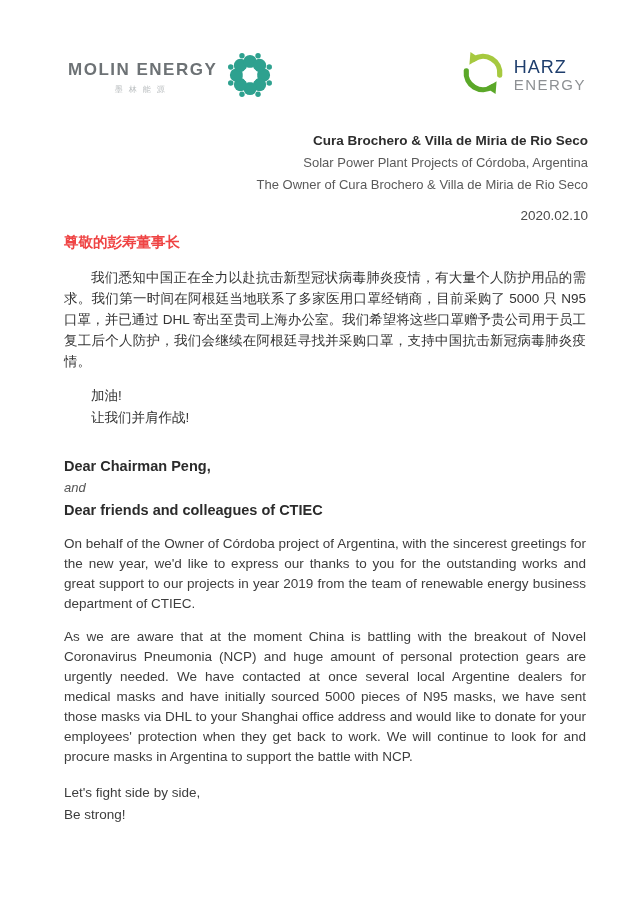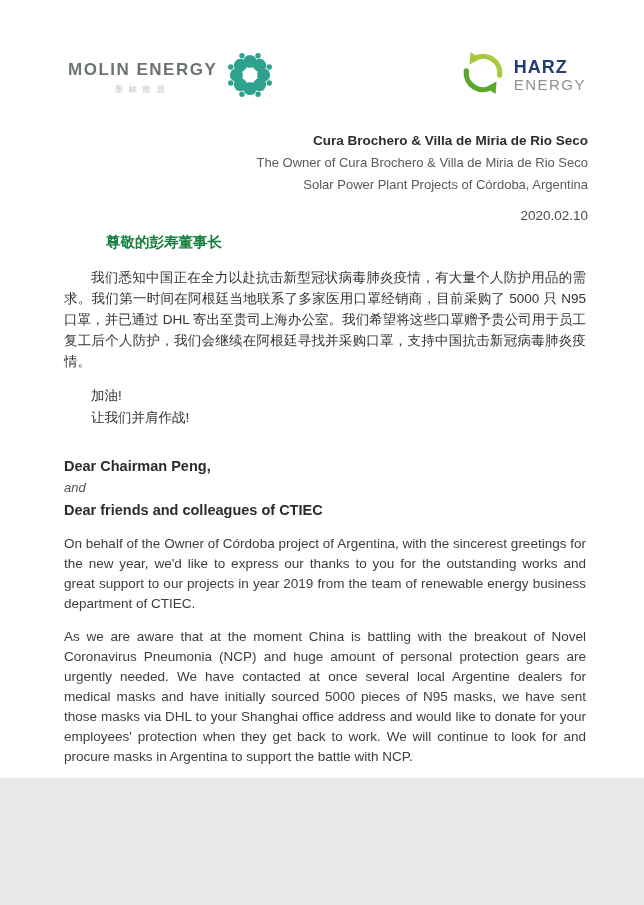--- a/index.html
+++ b/index.html
@@ -1,40 +1,40 @@
 <!DOCTYPE html>
 <html><head>
 <meta charset="utf-8">
 <style>
   * { margin:0; padding:0; box-sizing:border-box; }
   html,body { background:#e9e9e9; }
   .page {
-    width:644px; height:778px; margin:0 auto; background:#ffffff;
+    width:644px; height:905px; margin:0 auto; background:#ffffff;
     font-family:"Liberation Sans", sans-serif; color:#3a3a3a;
     position:relative; overflow:hidden;
   }
   
   .logo-row { display:flex; justify-content:space-between; align-items:flex-start; padding:50px 58px 0 68px; }
   .molin { display:flex; align-items:center; gap:8px; }
   .molin-text { display:flex; flex-direction:column; }
   .molin-name { font-size:17px; font-weight:bold; letter-spacing:1.5px; color:#6d7275; }
   .molin-sub  { font-size:8px; letter-spacing:6px; color:#b9bdbf; margin-top:4px;text-align:center; }
   .harz { display:flex; align-items:center; gap:8px; }
   .harz-text { display:flex; flex-direction:column; line-height:1.05; }
-  .harz-name   { font-size:18px; font-weight:bold; letter-spacing:1px; color:#1e3e6d; }
+  .harz-name   { font-size:18px; font-weight:normal; letter-spacing:1px; color:#1e3e6d; }
   .harz-energy { font-size:15px; letter-spacing:1.5px; color:#8d9093; }
   
   .addr-block { margin-top:26px; padding-right:56px; text-align:right; line-height:22px; }
   .addr-cn  { font-size:14.5px; font-weight:bold; color:#2d2d2d; }
   .addr-b   { font-size:13.5px; font-weight:bold; color:#2d2d2d; }
   .addr-l   { font-size:13px; color:#5a5a5a; }
   .date-line { margin-top:12px; padding-right:56px; text-align:right; font-size:13.5px; color:#4a4a4a; }
   
   .content { padding:0 58px 0 64px; }
-  .salute-cn { margin-top:8px; font-size:14.5px; font-weight:bold; color:#15803d; line-height:23px;margin-left:42px; }
+  .salute-cn { margin-top:8px; font-size:14.5px; font-weight:bold; color:#ef4444; line-height:23px; }
   .para-cn { margin-top:13px; font-size:13.5px; line-height:21px; text-indent:2em; text-align:justify; color:#333; }
   .slogan { margin-top:13px; font-size:13.5px; line-height:22px; color:#333; padding-left:2em; }
   .salute-en { margin-top:26px; line-height:22px; }
   .salute-en .b { font-size:14.5px; font-weight:bold; color:#2b2b2b; display:block; }
   .salute-en .i { font-size:13px; font-style:italic; color:#555; display:block; }
   .para-en { margin-top:13px; font-size:13.5px; line-height:20px; text-align:justify; color:#3d3d3d; }
   .closing { margin-top:15px; font-size:13.5px; line-height:22px; color:#3d3d3d; }
 </style>
 </head>
 <body>
@@ -82,22 +82,22 @@
       </span>
       <div class="harz-text">
         <span class="harz-name">HARZ</span>
         <span class="harz-energy">ENERGY</span>
       </div>
     </div>
   </div>
 
   <div class="addr-block">
     <div class="addr-b">Cura Brochero &amp; Villa de Miria de Rio Seco</div>
+    <div class="addr-l">Solar Power Plant Projects of Córdoba, Argentina</div>
     <div class="addr-l">The Owner of Cura Brochero &amp; Villa de Miria de Rio Seco</div>
-    <div class="addr-l">Solar Power Plant Projects of Córdoba, Argentina</div>
   </div>
   <div class="date-line">2020.02.10</div>
 
   <div class="content">
 
     <div class="salute-cn">
       <div>尊敬的彭寿董事长</div>
     </div>
 
     <p class="para-cn">我们悉知中国正在全力以赴抗击新型冠状病毒肺炎疫情，有大量个人防护用品的需求。我们第一时间在阿根廷当地联系了多家医用口罩经销商，目前采购了 5000 只 N95 口罩，并已通过 DHL 寄出至贵司上海办公室。我们希望将这些口罩赠予贵公司用于员工复工后个人防护，我们会继续在阿根廷寻找并采购口罩，支持中国抗击新冠病毒肺炎疫情。</p>

